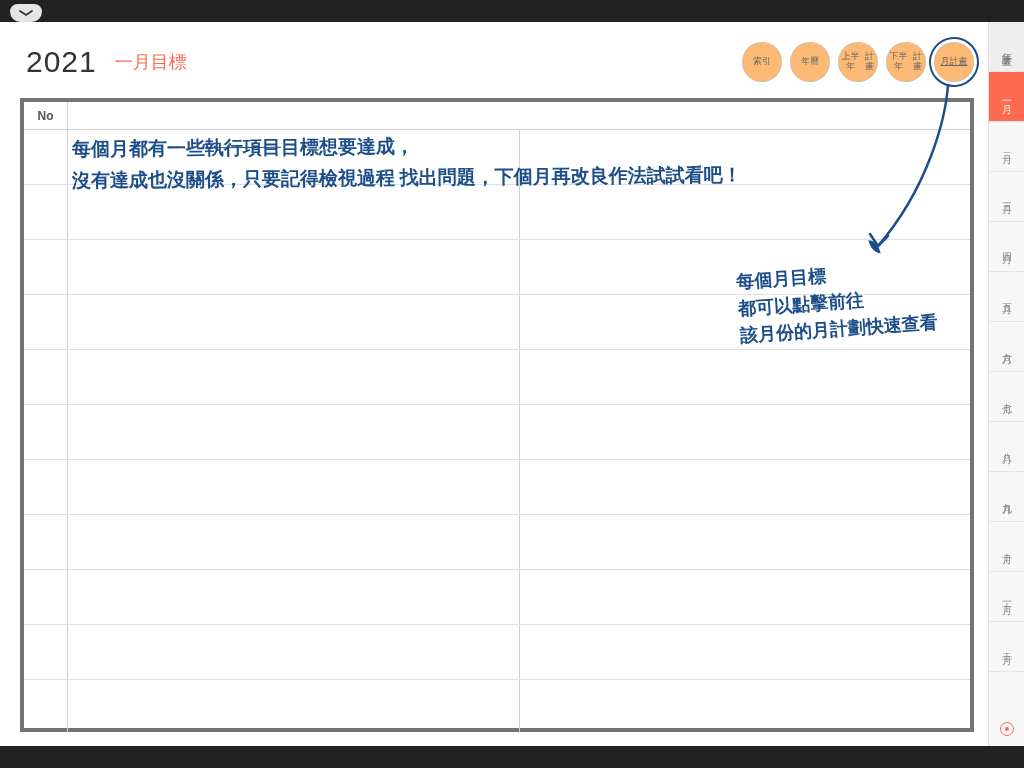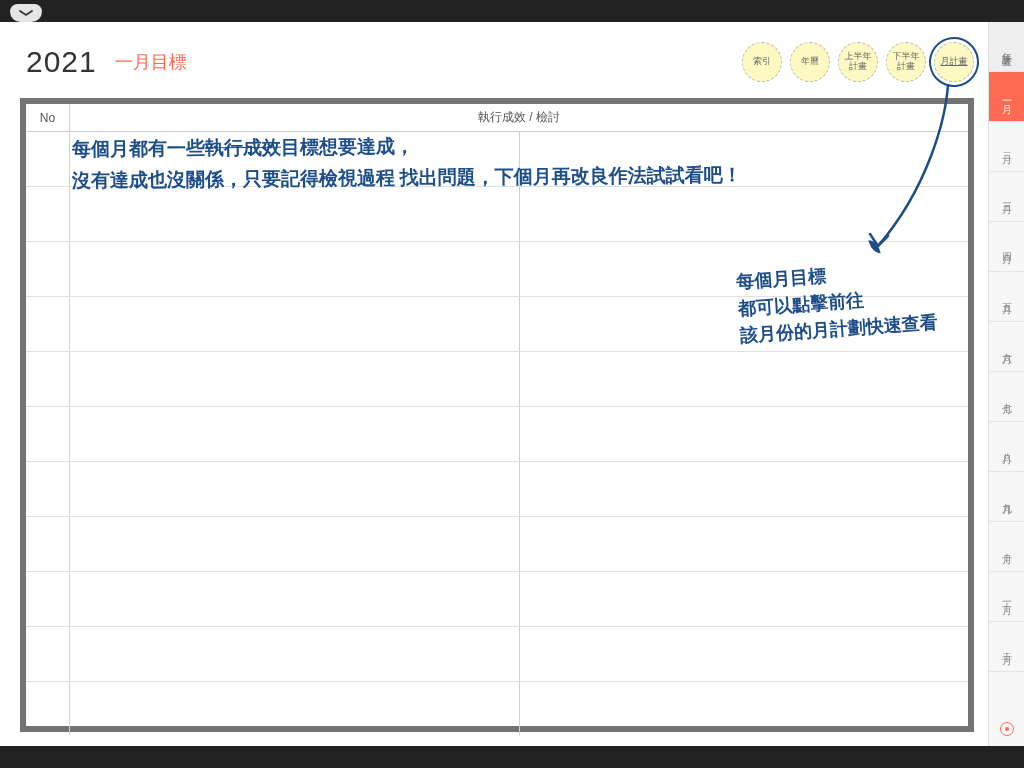--- a/index.html
+++ b/index.html
@@ -21,26 +21,26 @@
 .right-rail .dot { width:14px; height:14px; border:1px solid #ff6b52; border-radius:50%; position:relative; }
 .right-rail .dot::after { content:""; position:absolute; top:4px; left:4px; width:4px; height:4px; background:#ff6b52; border-radius:50%; }
 
 .content { position:absolute; top:0; left:0; right:36px; bottom:0; }
 
 .header { position:absolute; top:18px; left:26px; right:14px; height:44px; display:flex; align-items:center; }
 .year { font-size:30px; font-weight:300; color:#333; letter-spacing:1px; }
 .subtitle { font-size:18px; color:#ff6b52; margin-left:18px; font-weight:400; }
 
 .nav-pills { position:absolute; right:0; top:2px; display:flex; gap:8px; }
-.pill { width:40px; height:40px; border:1px dashed #bbb; border-radius:50%; display:flex; align-items:center; justify-content:center; font-size:9px; color:#666; text-align:center; line-height:1.1; cursor:pointer; background:#fef9c3; }
-.pill.two-line { flex-direction:column; }
+.pill { width:40px; height:40px; border:1px dashed #bbb; border-radius:50%; display:flex; align-items:center; justify-content:center; font-size:9px; color:#666; text-align:center; line-height:1.1; cursor:pointer; background:#fdba74; }
+.pill.two-line { }
 .pill.circled { position:relative;text-decoration:underline; }
 .pill.circled::after { content:""; position:absolute; top:-6px; left:-6px; right:-6px; bottom:-6px; border:2px solid #1d4e89; border-radius:50%; transform:rotate(-8deg); }
 
-.table-wrap { position:absolute; top:76px; left:20px; right:14px; bottom:14px; border:6px solid #737373; }
+.table-wrap { position:absolute; top:76px; left:20px; right:14px; bottom:14px; border:4px solid #737373;font-weight:bold; }
 .thead { display:flex; height:28px; border-bottom:1px solid #d0d0d0; font-size:12px; color:#555; }
 .thead .c1 { width:44px; display:flex; align-items:center; justify-content:center; border-right:1px solid #d0d0d0; }
 .thead .c2 { flex:1; display:flex; align-items:center; justify-content:center; border-right:1px solid #d0d0d0; }
 .thead .c3 { flex:1; display:flex; align-items:center; justify-content:center; }
 .tbody { position:absolute; top:28px; left:0; right:0; bottom:0; }
 .row { position:absolute; left:0; right:0; height:55px; border-bottom:1px solid #e0e0e0; display:flex; }
 .row .c1 { width:44px; border-right:1px solid #d0d0d0; }
 .row .c2 { flex:1; border-right:1px solid #d0d0d0; }
 .row .c3 { flex:1; }
 .row:nth-child(1){top:0}.row:nth-child(2){top:55px}.row:nth-child(3){top:110px}.row:nth-child(4){top:165px}.row:nth-child(5){top:220px}.row:nth-child(6){top:275px}.row:nth-child(7){top:330px}.row:nth-child(8){top:385px}.row:nth-child(9){top:440px}.row:nth-child(10){top:495px}.row:nth-child(11){top:550px;border-bottom:none;height:53px}
@@ -83,21 +83,20 @@
           <span>下半年</span>
           <span>計畫</span>
         </div>
         <div class="pill circled">月計畫</div>
       </div>
     </div>
 
     <div class="table-wrap">
       <div class="thead">
         <div class="c1">No</div>
-        <div class="c3">執行成效 / 檢討</div>
       </div>
       <div class="tbody">
         <div class="row">
             <div class="c1"></div>
             <div class="c2"></div>
             <div class="c3"></div>
           </div>
         <div class="row">
             <div class="c1"></div>
             <div class="c2"></div>
@@ -166,21 +165,21 @@
     <div class="tab">九月</div>
     <div class="tab">十月</div>
     <div class="tab">十一月</div>
     <div class="tab">十二月</div>
     <div class="dot-cell">
         <div class="dot"></div>
       </div>
   </div>
 
   <div class="handwriting hw1">
-    <span>每個月都有一些</span><span class="strike">執行成效</span><span>目標想要達成，</span>
+    <span>每個月都有一些</span><span class="strike">執行項目</span><span>目標想要達成，</span>
   </div>
   <div class="handwriting hw2">沒有達成也沒關係，只要記得檢視過程 找出問題，下個月再改良作法試試看吧！</div>
   <div class="handwriting hw3">
     <span>每個月目標</span><br>
     <span>都可以點擊前往</span><br>
     <span>該月份的月計劃快速查看</span>
   </div>
 
   <svg class="arrow-svg" viewBox="0 0 130 190">
     <path d="M100 6 C 98 40, 80 110, 30 168" stroke="#1d4e89" stroke-width="2.5" fill="none"></path>

